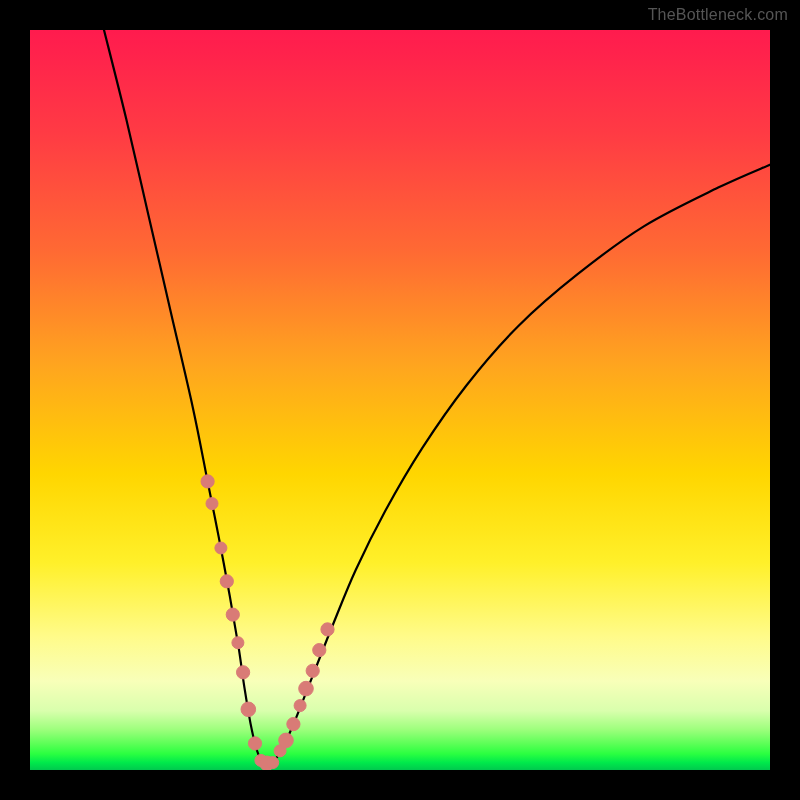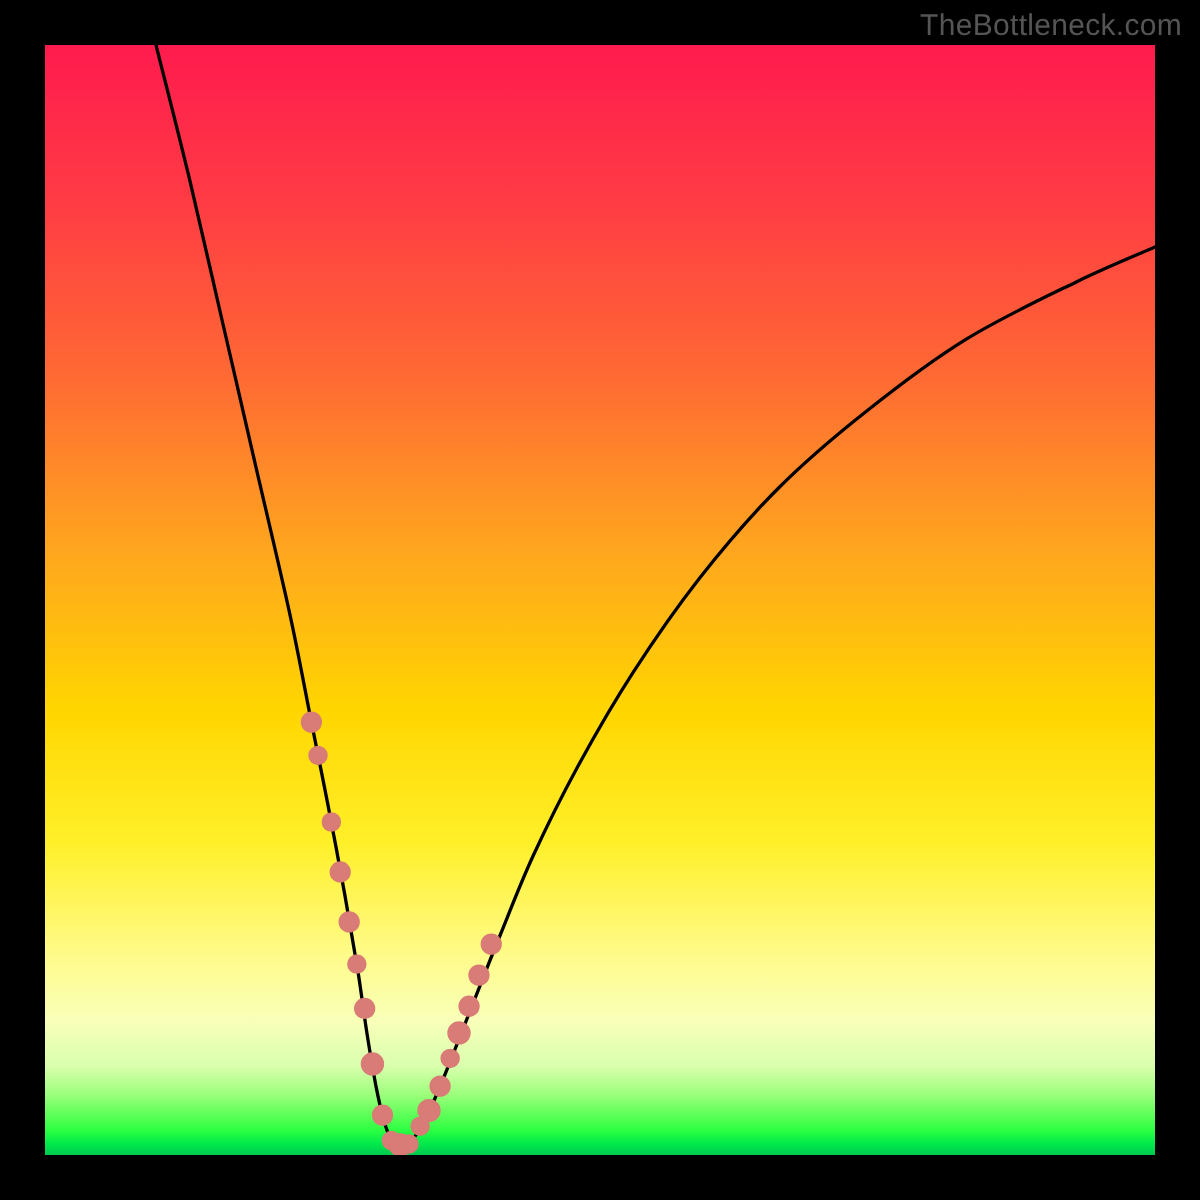--- a/index.html
+++ b/index.html
@@ -39,21 +39,21 @@
       #2bff41 97.8%,
       #00e94b 99%,
       #00c94e 100%
     );
     overflow: hidden;
   }
   #watermark {
     position: absolute;
     top: 6px;
     right: 12px;
-    font-size: 20px;
+    font-size: 16px;
     color: #555;
     z-index: 5;
     letter-spacing: 0.2px;
   }
   svg {
     position: absolute;
     left: 0; top: 0;
     width: 740px;
     height: 740px;
     overflow: visible;

